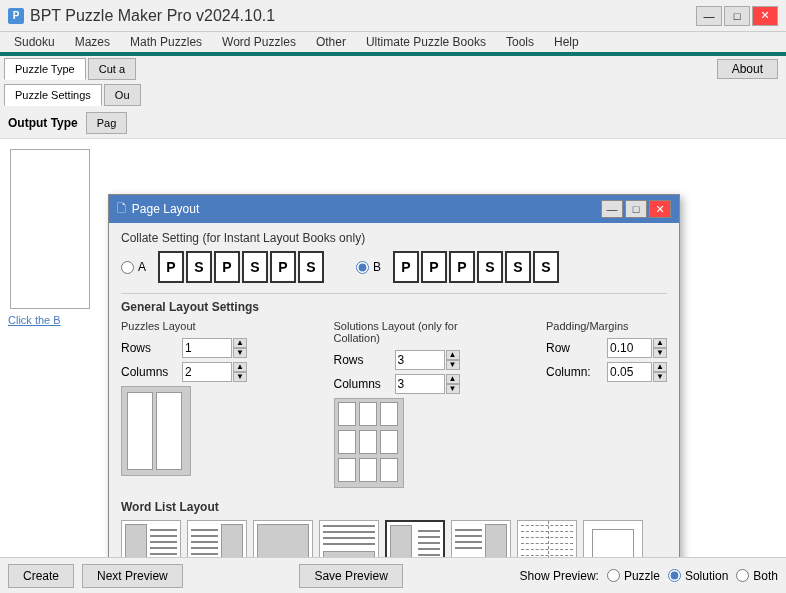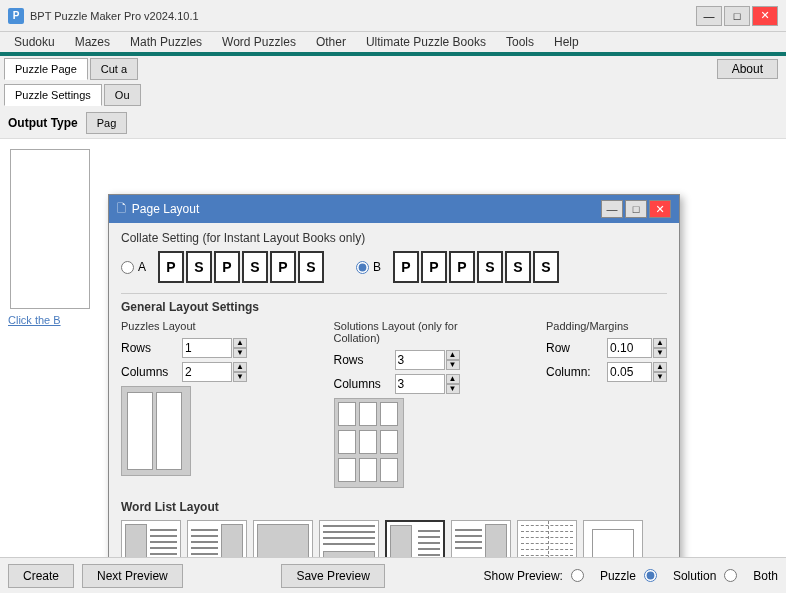--- a/index.html
+++ b/index.html
@@ -30,21 +30,21 @@
       background: #4a90d9;
       border-radius: 2px;
       display: flex;
       align-items: center;
       justify-content: center;
       color: white;
       font-size: 10px;
       font-weight: bold;
     }
     .title-bar-text {
-      font-size: 11px;
+      font-size: 16px;
       color: #333;
       flex: 1;
     }
     .title-bar-controls {
       display: flex;
       gap: 2px;
     }
     .title-btn {
       width: 26px;
       height: 20px;
@@ -328,21 +328,21 @@
     .status-spacer { flex: 1; }
     .show-preview-area {
       display: flex;
       align-items: center;
       gap: 8px;
       font-size: 12px;
     }
     .radio-group {
       display: flex;
       align-items: center;
-      gap: 16px;
+      gap: 4px;
     }
 
     
     input[type="radio"] {
       accent-color: #4a7cbf;
       cursor: pointer;
     }
 
     
     .h-divider {
@@ -371,21 +371,21 @@
   <div class="menu-item">Mazes</div>
   <div class="menu-item">Math Puzzles</div>
   <div class="menu-item">Word Puzzles</div>
   <div class="menu-item">Other</div>
   <div class="menu-item">Ultimate Puzzle Books</div>
   <div class="menu-item">Tools</div>
   <div class="menu-item">Help</div>
 </div>
 
 <div class="toolbar-area">
-  <div class="tab-btn active">Puzzle Page</div>
+  <div class="tab-btn active">Puzzle Type</div>
   <div class="tab-btn">Cut a</div>
   <div class="about-btn">About</div>
 </div>
 
 <div class="tabs-row2">
   <div class="tab-btn active">Puzzle Settings</div>
   <div class="tab-btn">Ou</div>
 </div>
 
 <div class="output-row">

